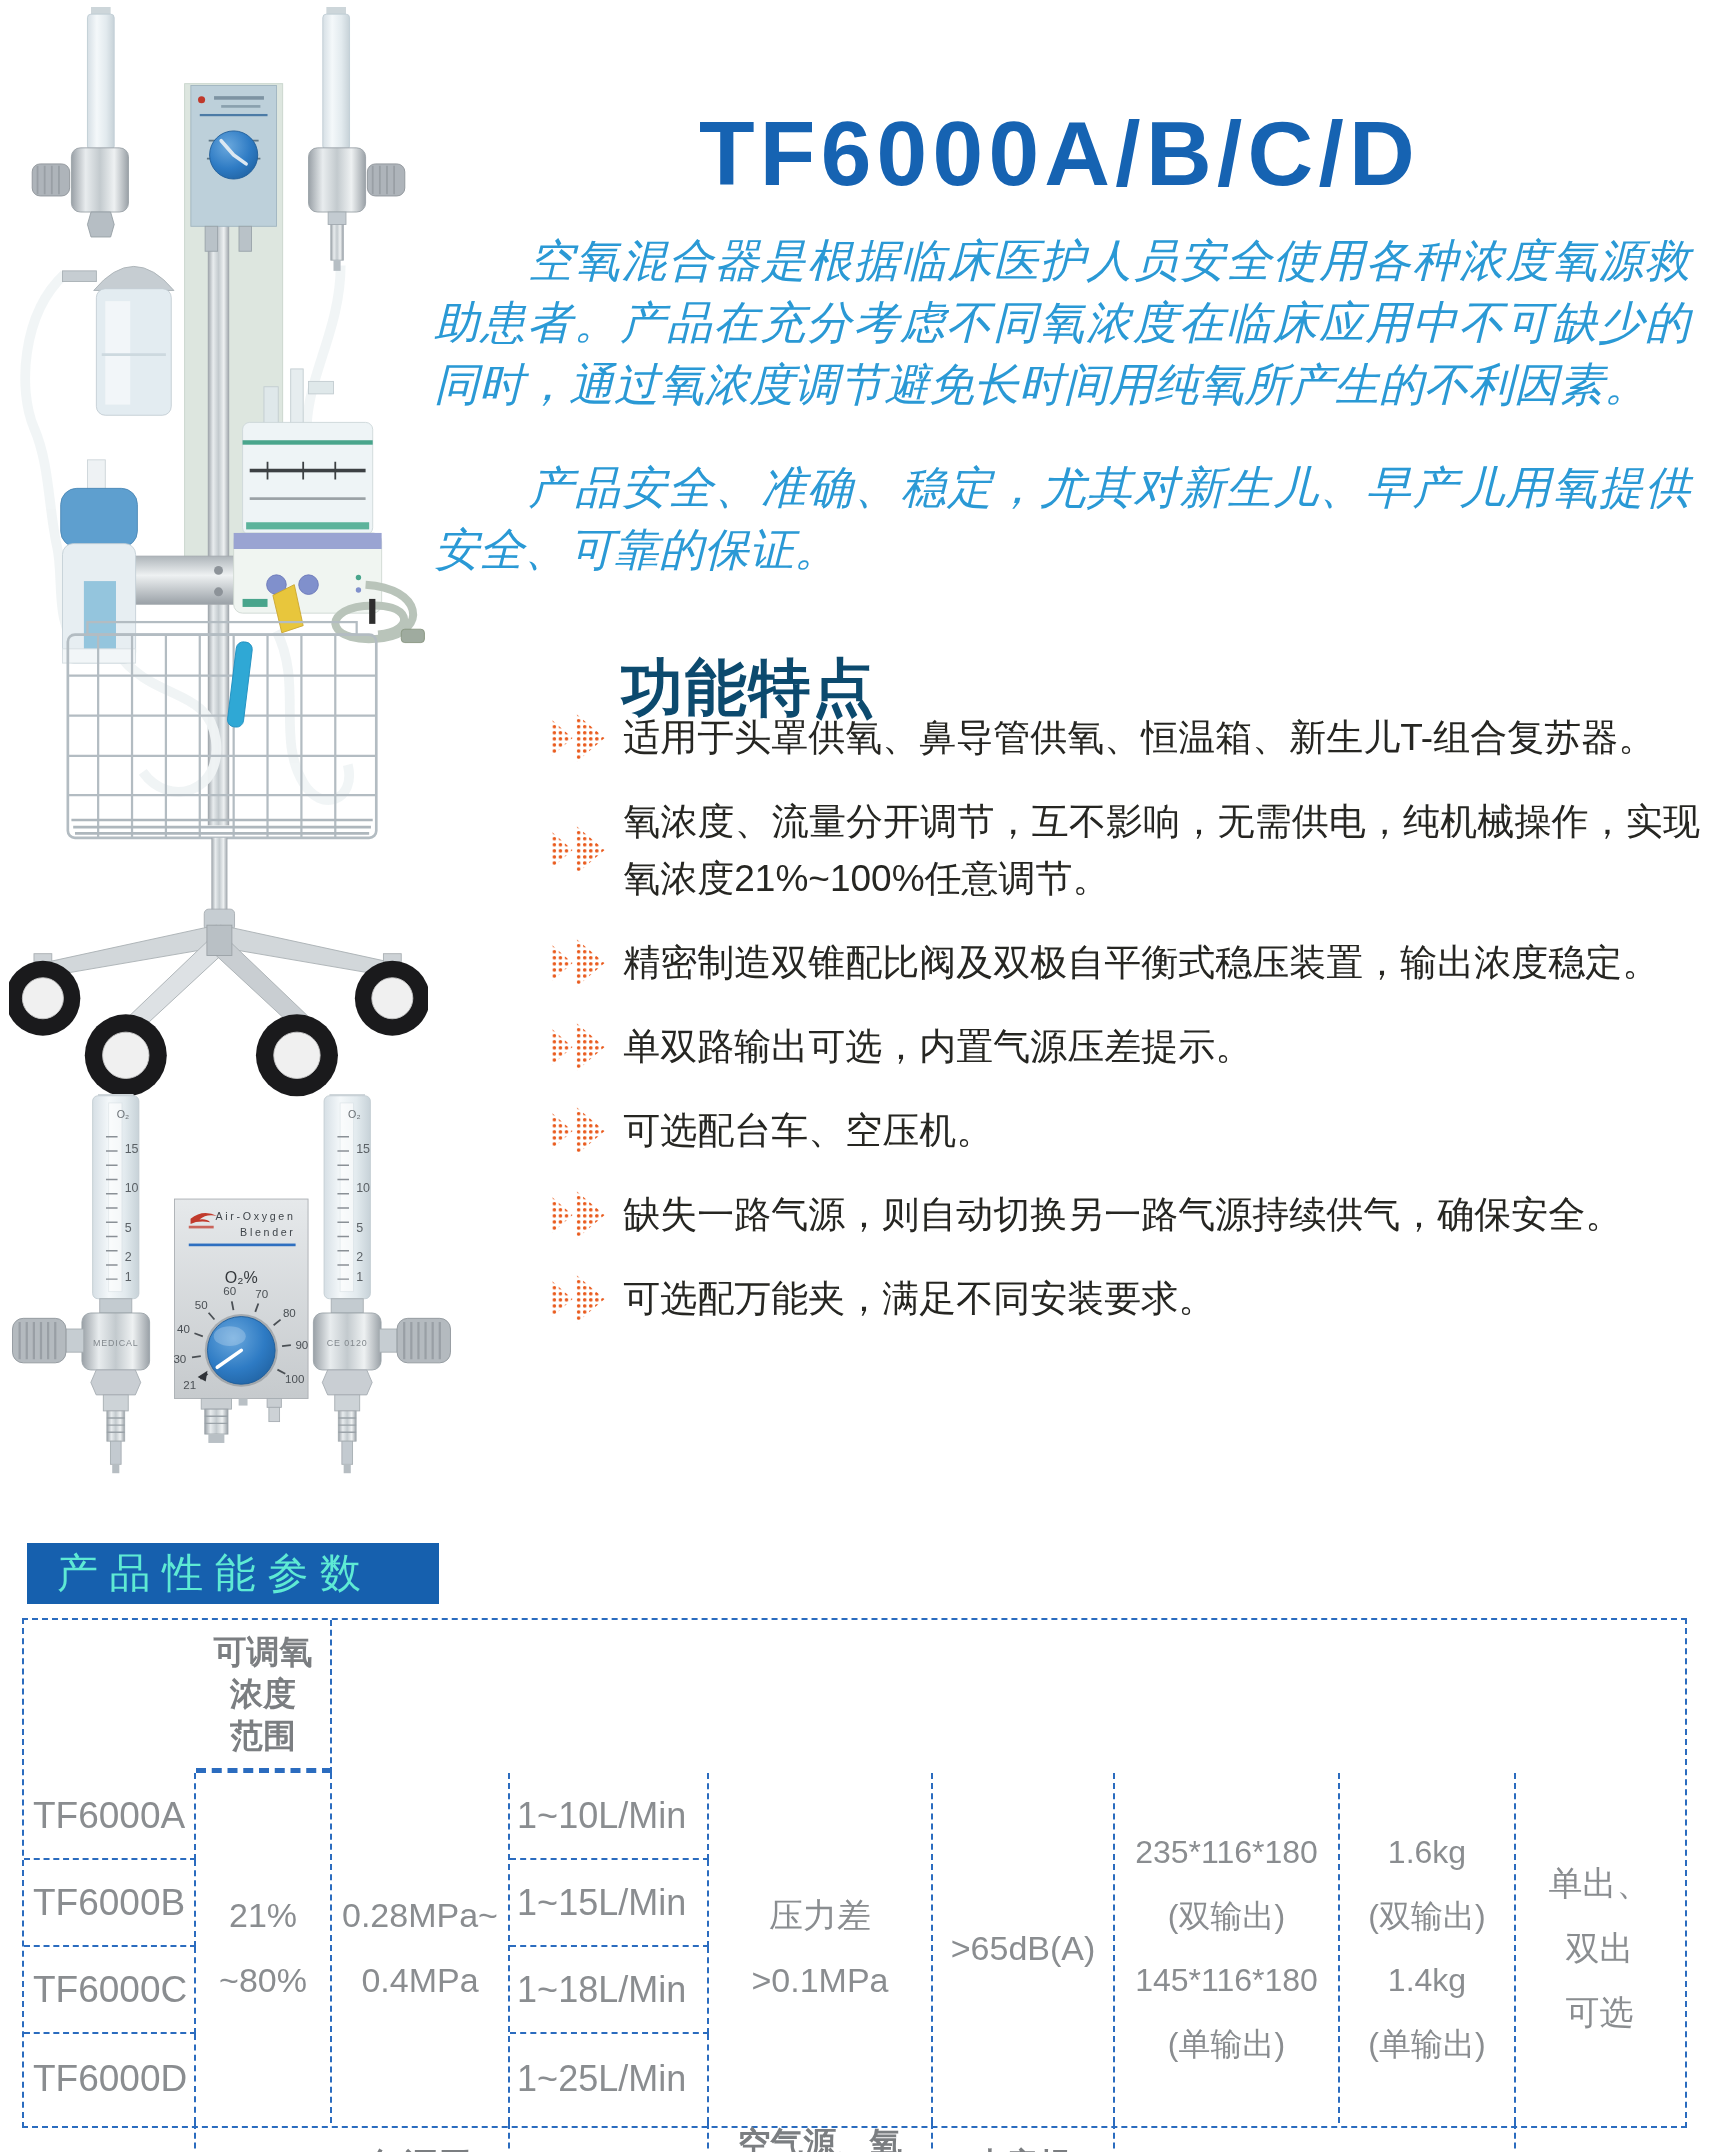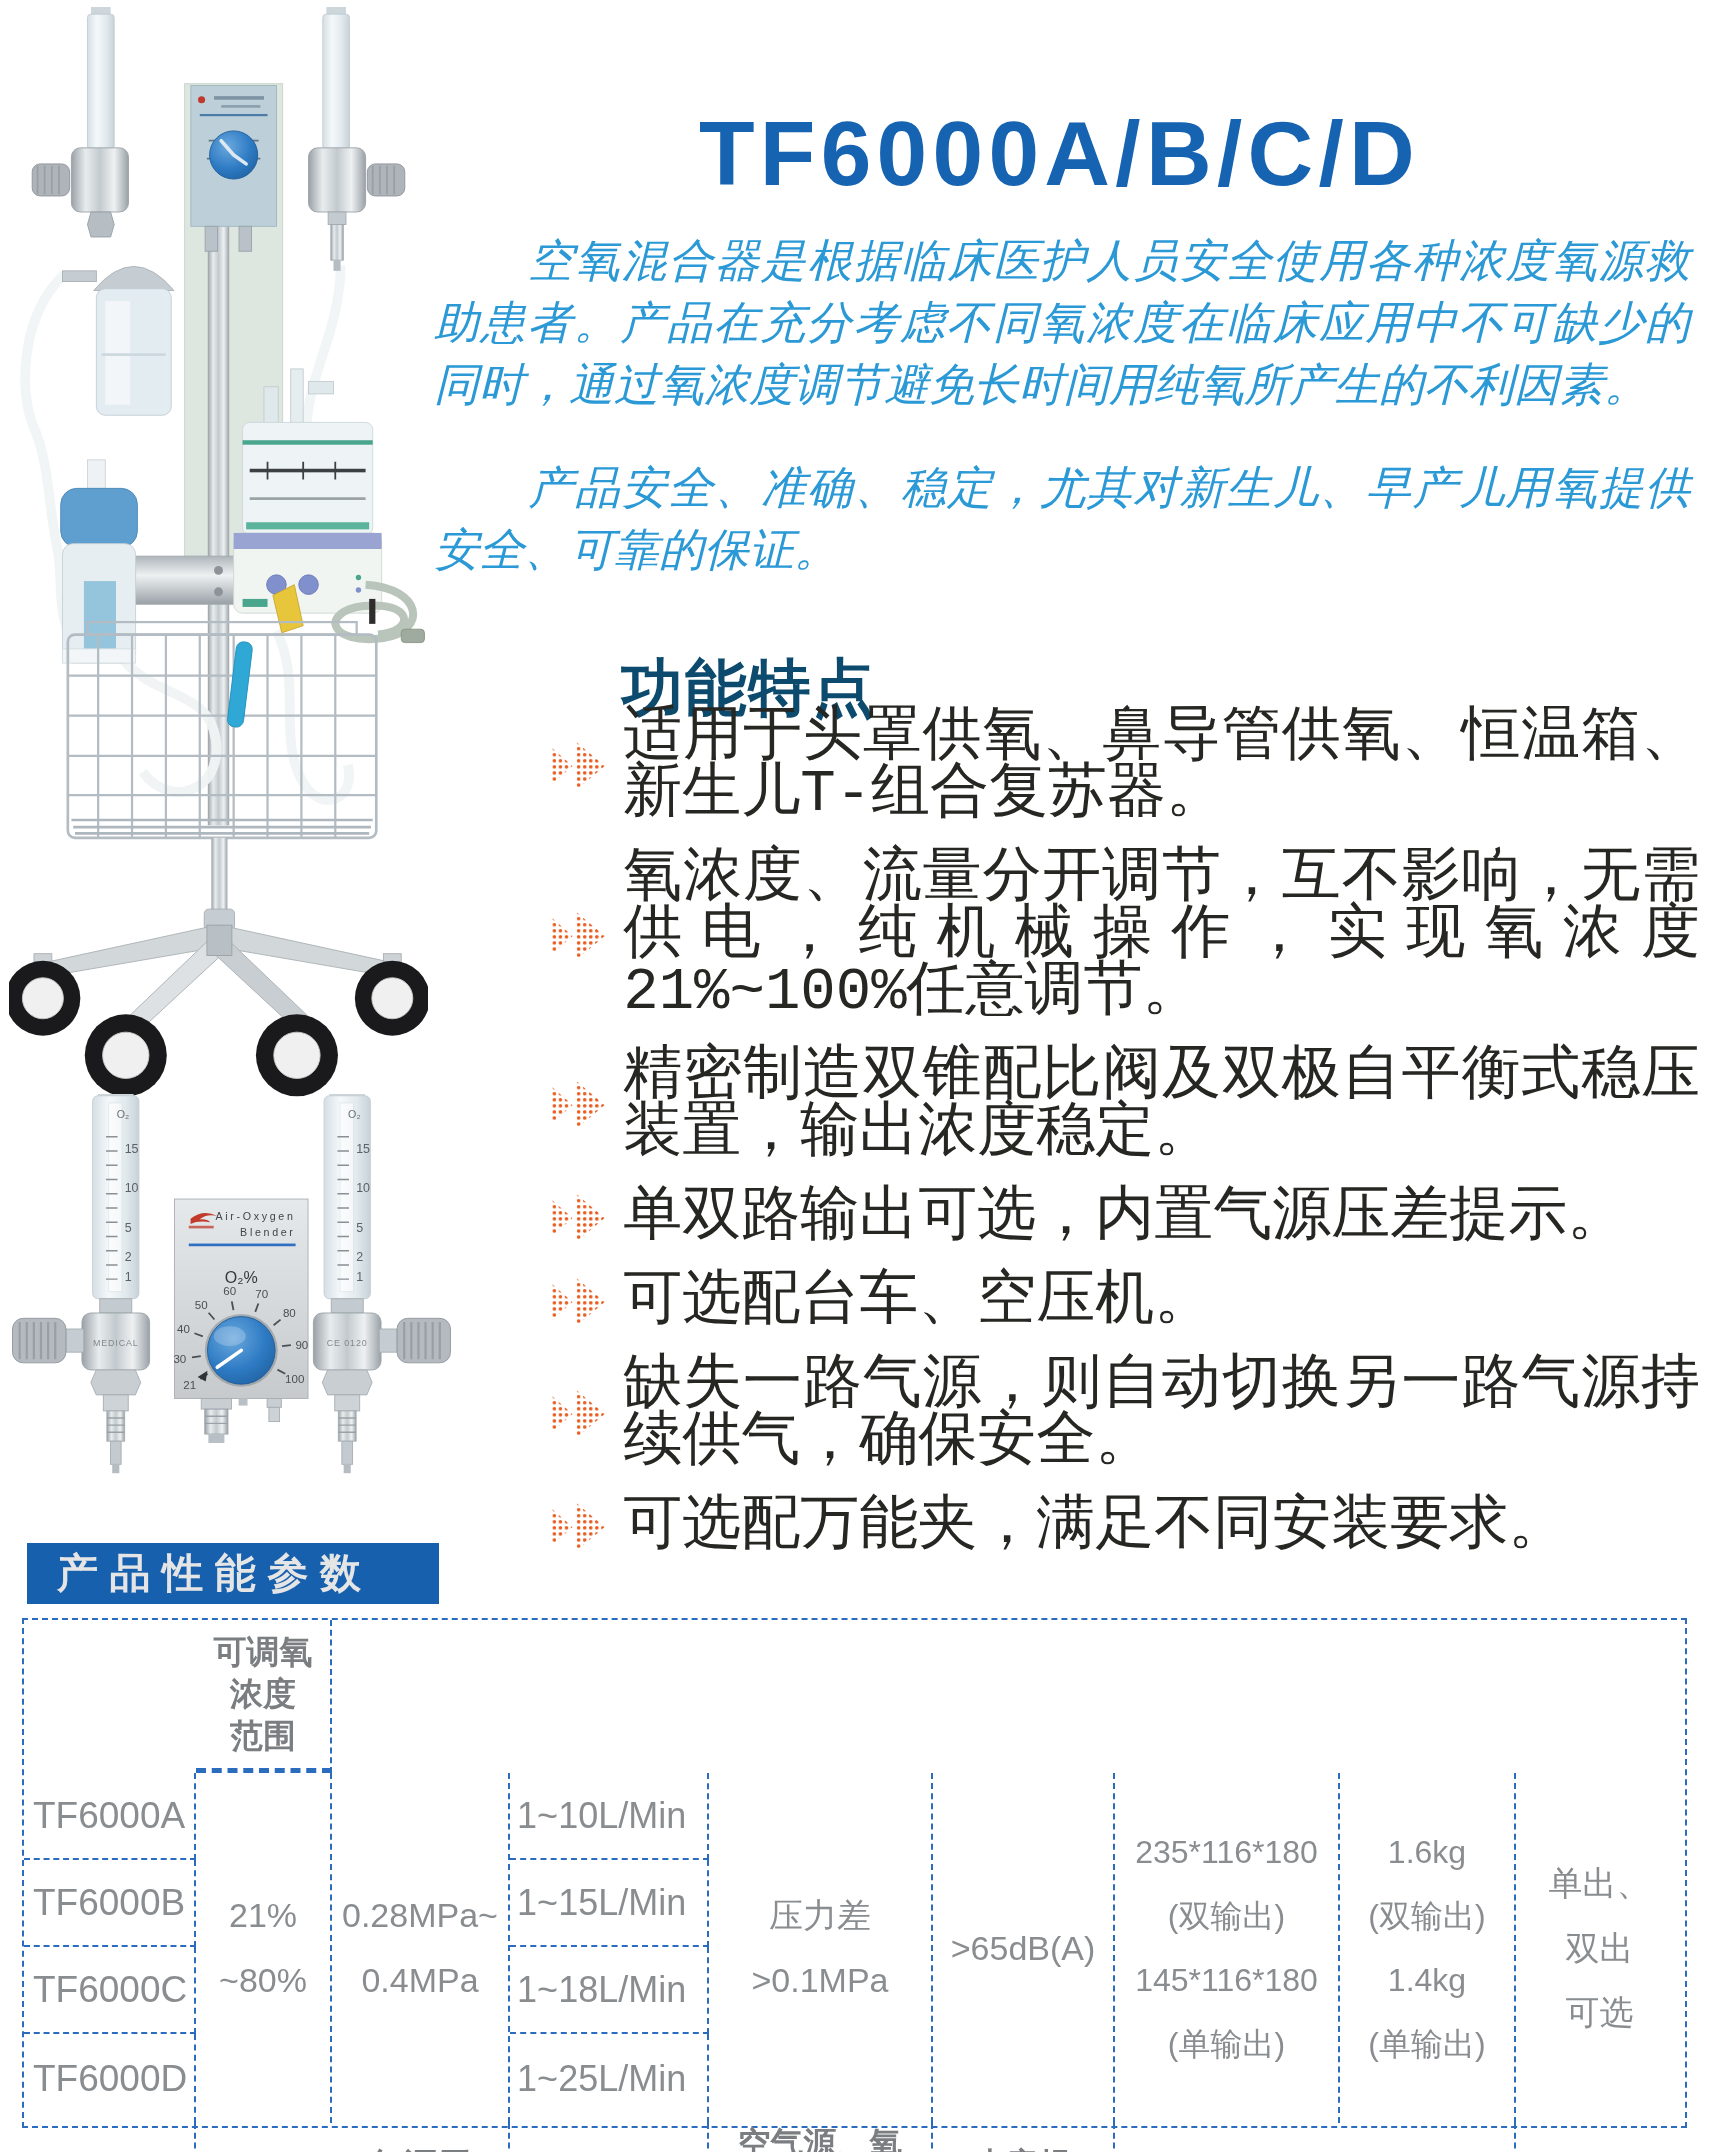--- a/index.html
+++ b/index.html
@@ -27,29 +27,28 @@
     letter-spacing:1.8px;
   }
   .features-list{
     left:550px;top:709px;width:1150px;list-style:none;margin:0;padding:0;
   }
   .features-list li{
     display:flex;align-items:center;margin-bottom:27px;
   }
   .ff-icon{flex:0 0 59px;width:59px;height:52px;margin-right:14.3px;}
   .feature-text{
-    font-size:59px;line-height:57px;color:#262622;text-align:justify;
+    font-size:37px;line-height:57px;color:#262622;text-align:justify;
     width:1078px;
-    font-family:Liberation Mono, monospace;
   }
 
   
   .params-banner{
     left:27px;top:1543px;width:412px;height:61px;background:#1660ae;
-    color:#e5e5e5;font-size:41px;font-weight:bold;letter-spacing:11.6px;
+    color:#5eead4;font-size:41px;font-weight:normal;letter-spacing:11.6px;
     line-height:61px;padding-left:30px;box-sizing:border-box;
   }
 
   
   .spec-table{
     left:22px;top:1618px;width:1665px;height:510px;box-sizing:border-box;
     border:2.7px dashed #2b6cbf;
     display:grid;
     grid-template-columns:172px 136px 178px 199px 224px 182px 225px 176px 167px;
     grid-template-rows:153px 87px 87px 87px 89px;

